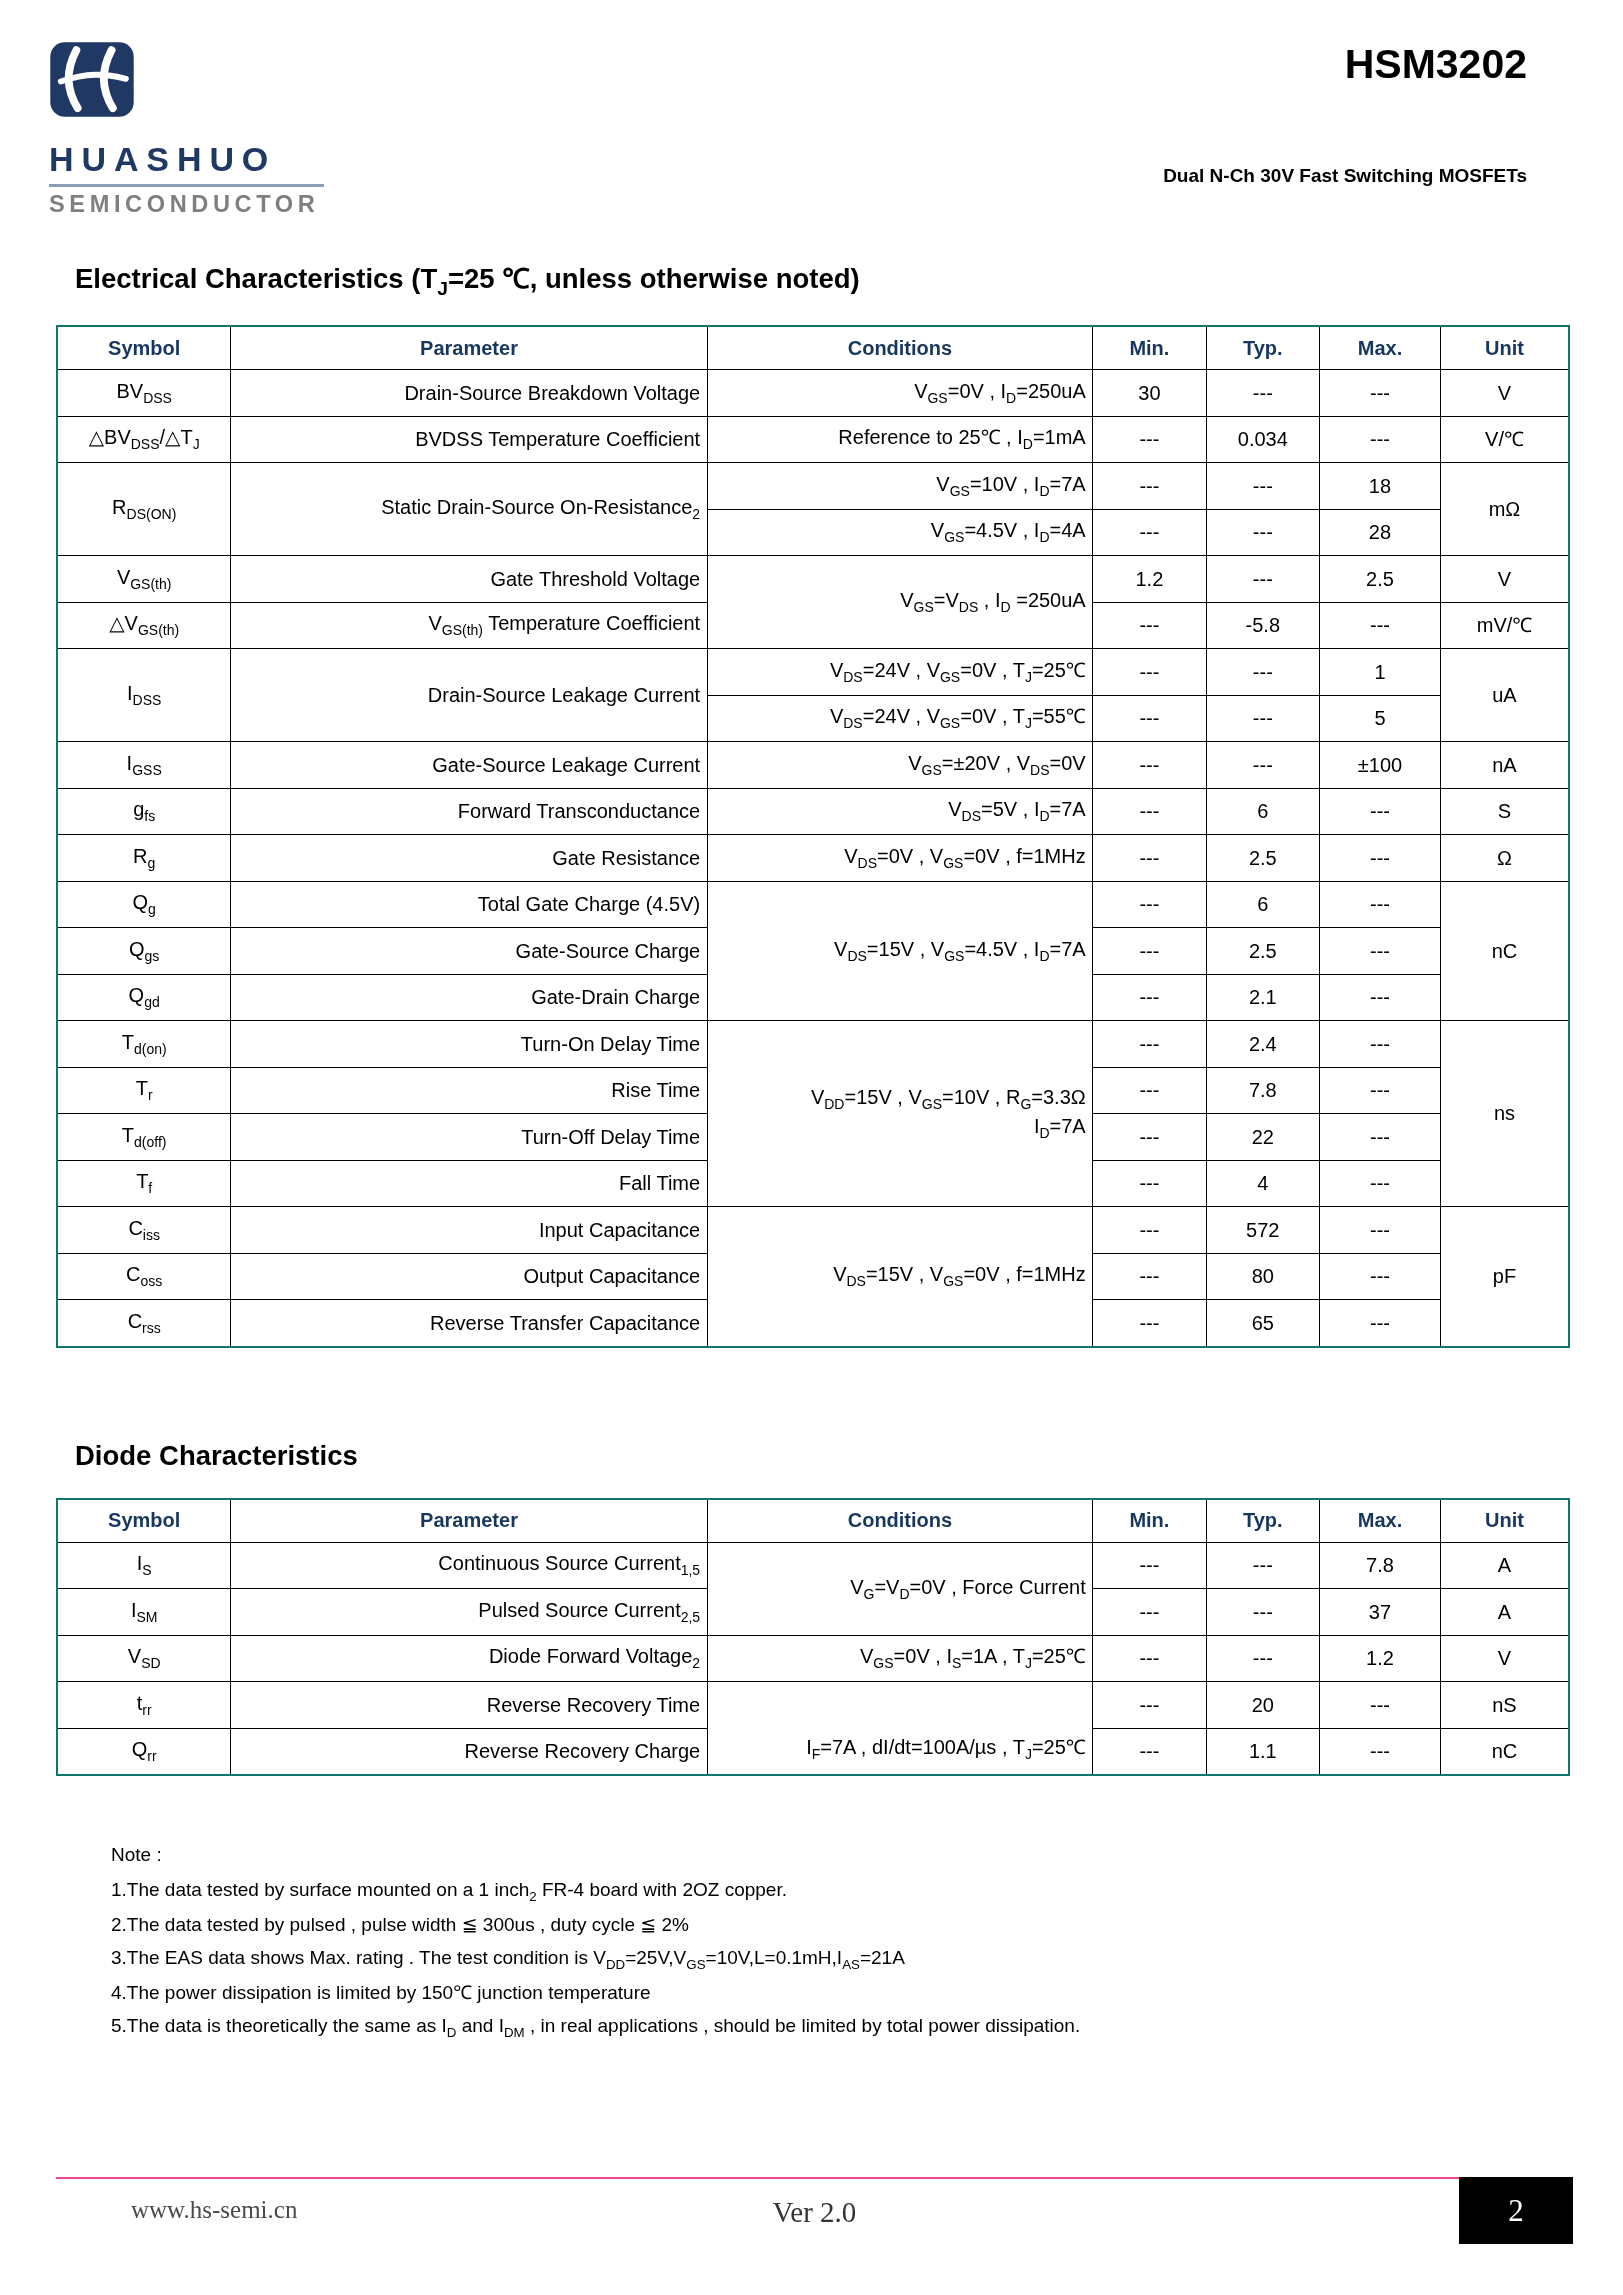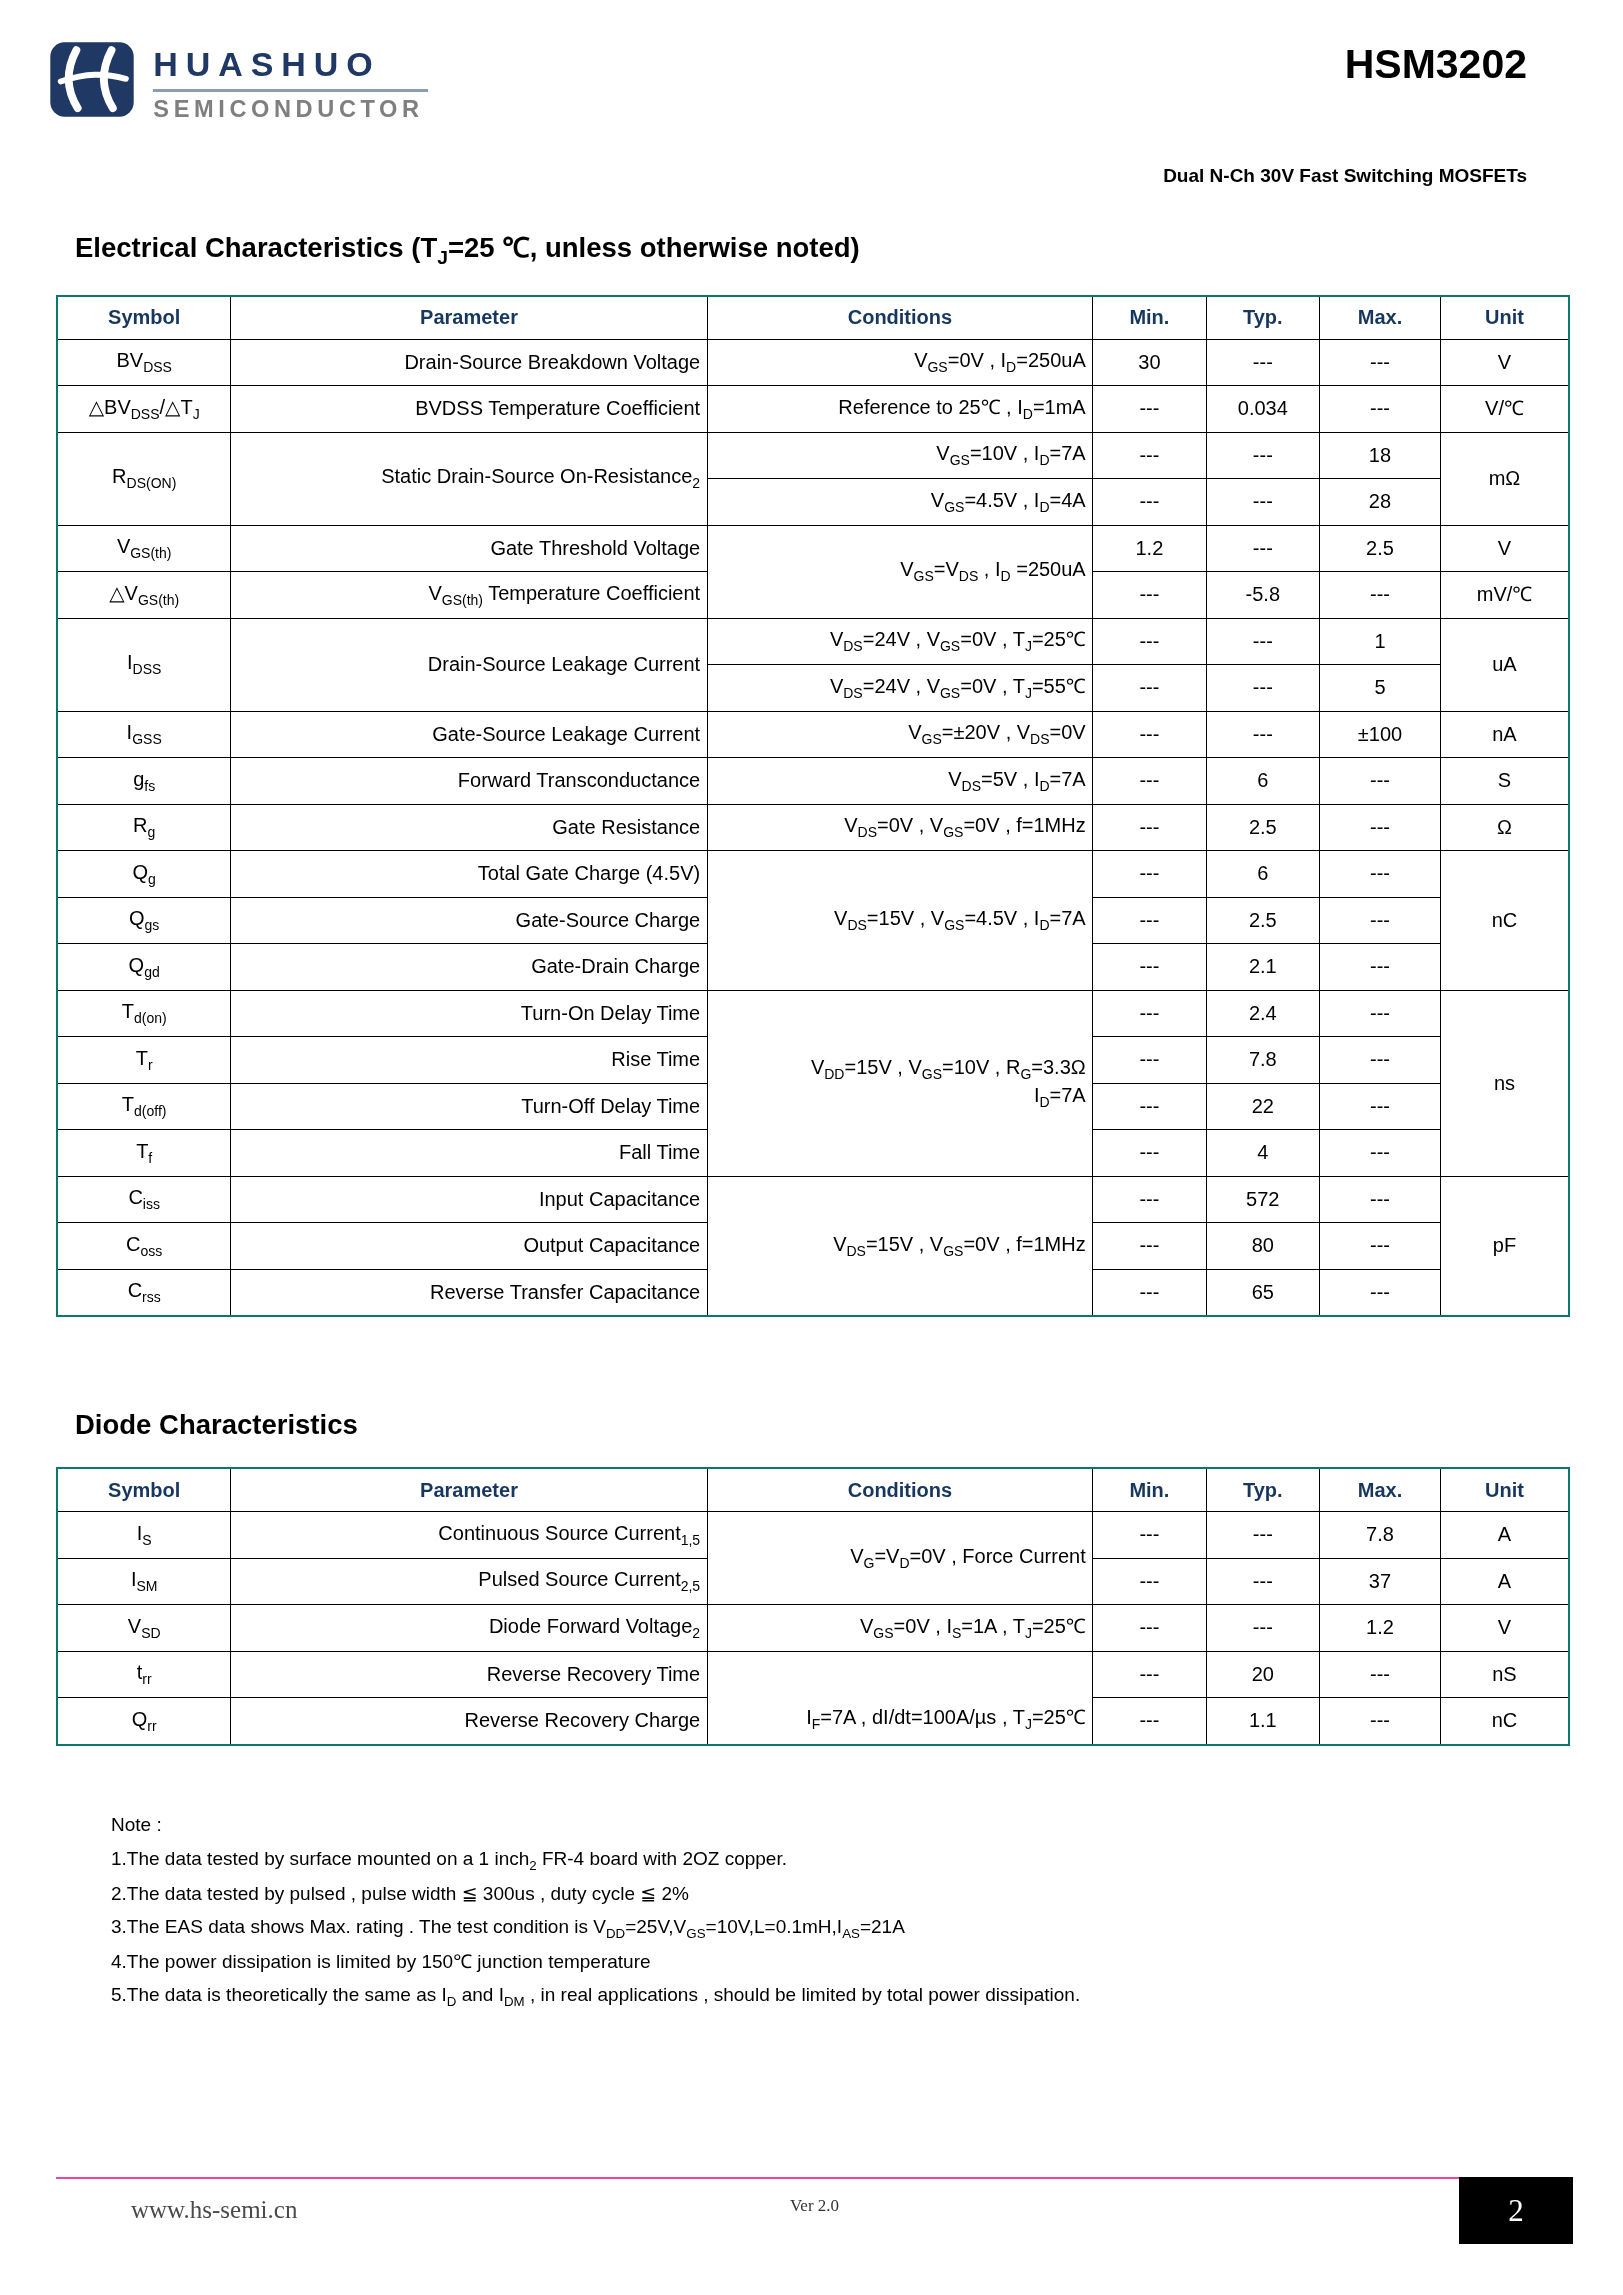--- a/index.html
+++ b/index.html
@@ -9,21 +9,21 @@
     width: 1623px;
     height: 2295px;
     background: #ffffff;
     font-family: "Liberation Sans", sans-serif;
     color: #000;
     overflow: hidden;
   }
 
   
   .header { display: flex; justify-content: space-between; padding: 41px 96px 0 49px; }
-  .brand { display: flex; align-items: flex-start; gap: 18.3px; }
+  .brand { display: flex; align-items: flex-start; gap: 18.3px; flex-direction: column; }
   .logo { width: 86px; height: 77px; flex: 0 0 auto; }
   .brand-text { padding-top: 3.9px; }
   .brand-name {
     font-size: 34px; font-weight: bold; color: var(--brand, #1f3864);
     letter-spacing: 7.9px;
   }
   .brand-rule { height: 2.6px; background: #8d9cb5; margin: 5.2px 0 3.9px 0; width: 275px; }
   .brand-sub {
     font-size: 23.6px; font-weight: bold; color: var(--gray, #7f7f7f);
     letter-spacing: 4.6px;
@@ -77,21 +77,21 @@
     border-top: 2px solid #ec4899;
   }
   .footer-website {
     position: absolute; left: 75px; top: 17px;
     font-family: "Liberation Serif", serif;
     font-size: 25px; color: #4a4a4a;
   }
   .footer-version {
     position: absolute; left: 50%; top: 17px; transform: translateX(-50%);
     font-family: "Liberation Serif", serif;
-    font-size: 17px; color: #333;
+    font-size: 29px; color: #333;
   }
   .page-box {
     position: absolute; right: 0; top: -2px;
     width: 114px; height: 67px;
     background: var(--box, #000);
     color: #fff;
     display: flex; align-items: center; justify-content: center;
     font-family: "Liberation Serif", serif;
     font-size: 31px;
   }

